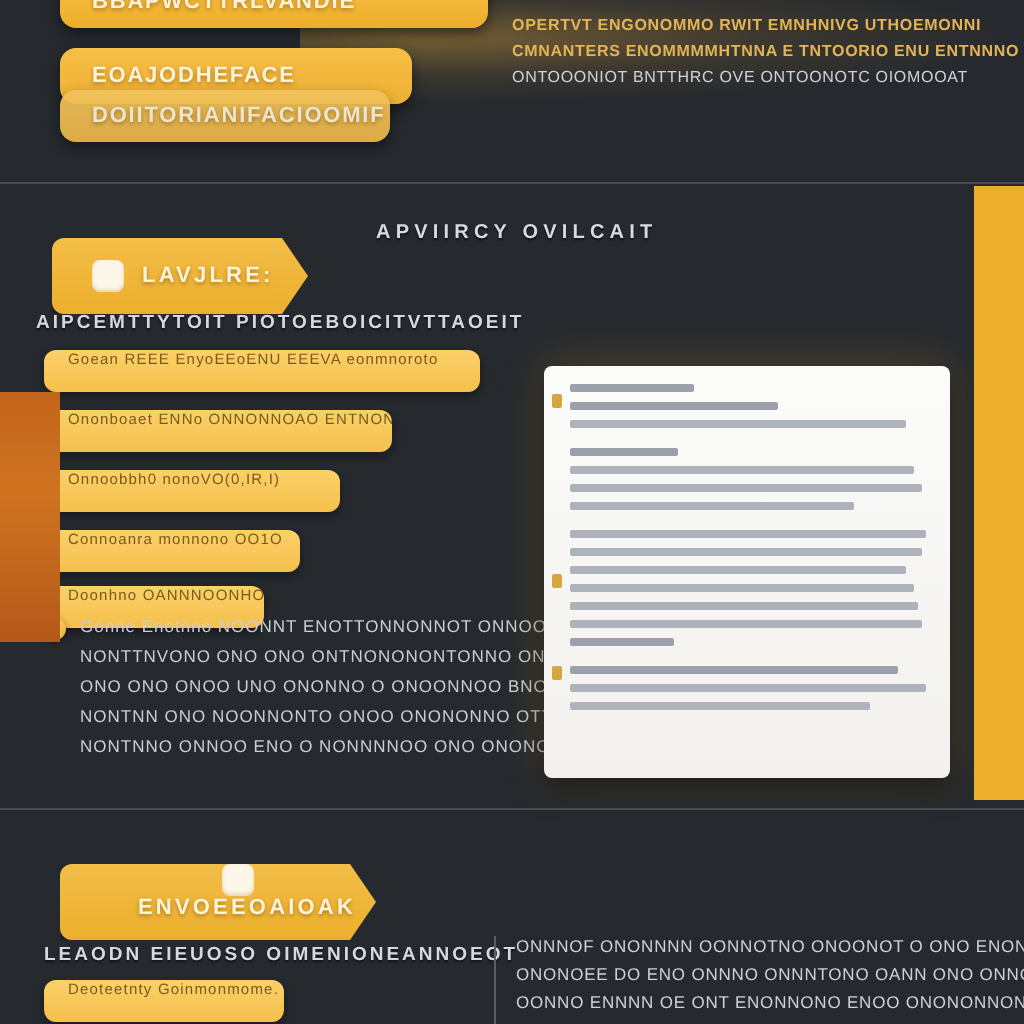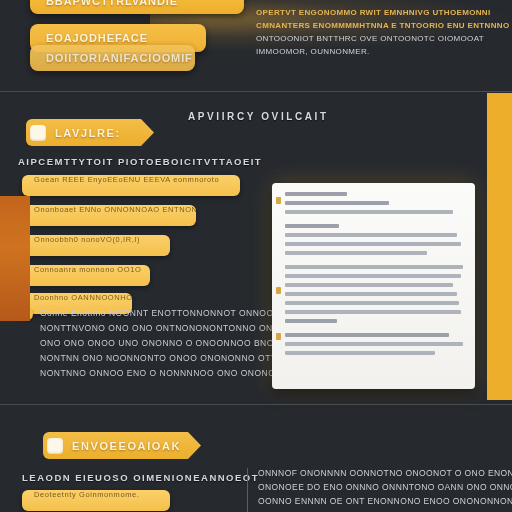--- a/index.html
+++ b/index.html
@@ -81,41 +81,41 @@
   .mid-title{
     position:absolute; left:188px; top:20px;
     font-size:10px; font-weight:bold; letter-spacing:2.6px;
     color:#d7dae0; text-shadow:0 1px 1px rgba(0,0,0,.6);
     white-space:nowrap;
   }
 
   
   .tag{
     position:absolute;
-    height:27px;
+    height:38px;
     background:linear-gradient(180deg,#f3bd47 0%,#ecaf2d 100%);
     border-radius:6px 0 0 6px;
     box-shadow:0 3px 7px rgba(0,0,0,.45);
     display:flex; align-items:center;
-    padding-left:4px;
+    padding-left:20px;
     clip-path:polygon(0 0, calc(100% - 13px) 0, 100% 50%, calc(100% - 13px) 100%, 0 100%);
   }
   .tag .tag-icon{
     width:16px; height:16px; border-radius:4px;
     background:#fdf7ea; flex:0 0 auto;
     box-shadow:inset 0 -1px 2px rgba(190,140,40,.35);
   }
   .tag .tag-label{
     margin-left:9px; color:#fdf3d8;
     font-size:11px; font-weight:bold; letter-spacing:1.6px;
     text-shadow:0 1px 2px rgba(130,80,0,.6);
     white-space:nowrap;
   }
   .tag-mid{ left:26px; top:28px; width:128px; }
-  .tag-bot{ left:43px; top:28px; width:158px; }
+  .tag-bot{ left:30px; top:28px; width:158px;flex-direction:column; }
 
   .sub-head{
     position:absolute;
     font-size:9.5px; font-weight:bold; letter-spacing:1.5px;
     color:#d5d8df; text-shadow:0 1px 1px rgba(0,0,0,.55);
     white-space:nowrap;
   }
   .sub-head-mid{ left:18px; top:65px; }
   .sub-head-bot{ left:22px; top:68px; }
 
@@ -203,21 +203,20 @@
       <span>EOAJODHEFACE</span>
     </div>
     <div class="topbar topbar-3">
       <span>DOIITORIANIFACIOOMIF</span>
     </div>
 
     <div class="top-para">
       <span class="ln accent">OPERTVT ENGONOMMO RWIT EMNHNIVG UTHOEMONNI</span>
       <span class="ln accent">CMNANTERS ENOMMMMHTNNA E TNTOORIO ENU ENTNNNO</span>
       <span class="ln">ONTOOONIOT BNTTHRC OVE ONTOONOTC OIOMOOAT</span>
-      <span class="ln">IMMOOMOR, OUNNONMER.</span>
     </div>
   </div>
 
   <div class="divider div-top"></div>
 
   <div class="section sec-mid">
 
     <div class="mid-title">APVIIRCY OVILCAIT</div>
 
     <div class="tag tag-mid">
@@ -286,21 +285,21 @@
   <div class="section sec-bot">
 
     <div class="tag tag-bot">
       <span class="tag-icon"></span>
       <span class="tag-label">ENVOEEOAIOAK</span>
     </div>
 
     <div class="sub-head sub-head-bot">LEAODN EIEUOSO OIMENIONEANNOEOT</div>
 
     <div id="bot-chips">
-        <div class="chip" style="width: 148px; top: 86px;">
+        <div class="chip" style="width: 120px; top: 86px;">
           <span>Deoteetnty Goinmonmome.</span>
         </div>
       </div>
 
     <div class="bot-divline"></div>
     <div class="bot-para">
       <span class="ln">ONNNOF ONONNNN OONNOTNO ONOONOT O ONO ENONNA</span>
       <span class="ln">ONONOEE DO ENO ONNNO ONNNTONO OANN ONO ONNO</span>
       <span class="ln">OONNO ENNNN OE ONT ENONNONO ENOO  ONONONNONO</span>
     </div>

